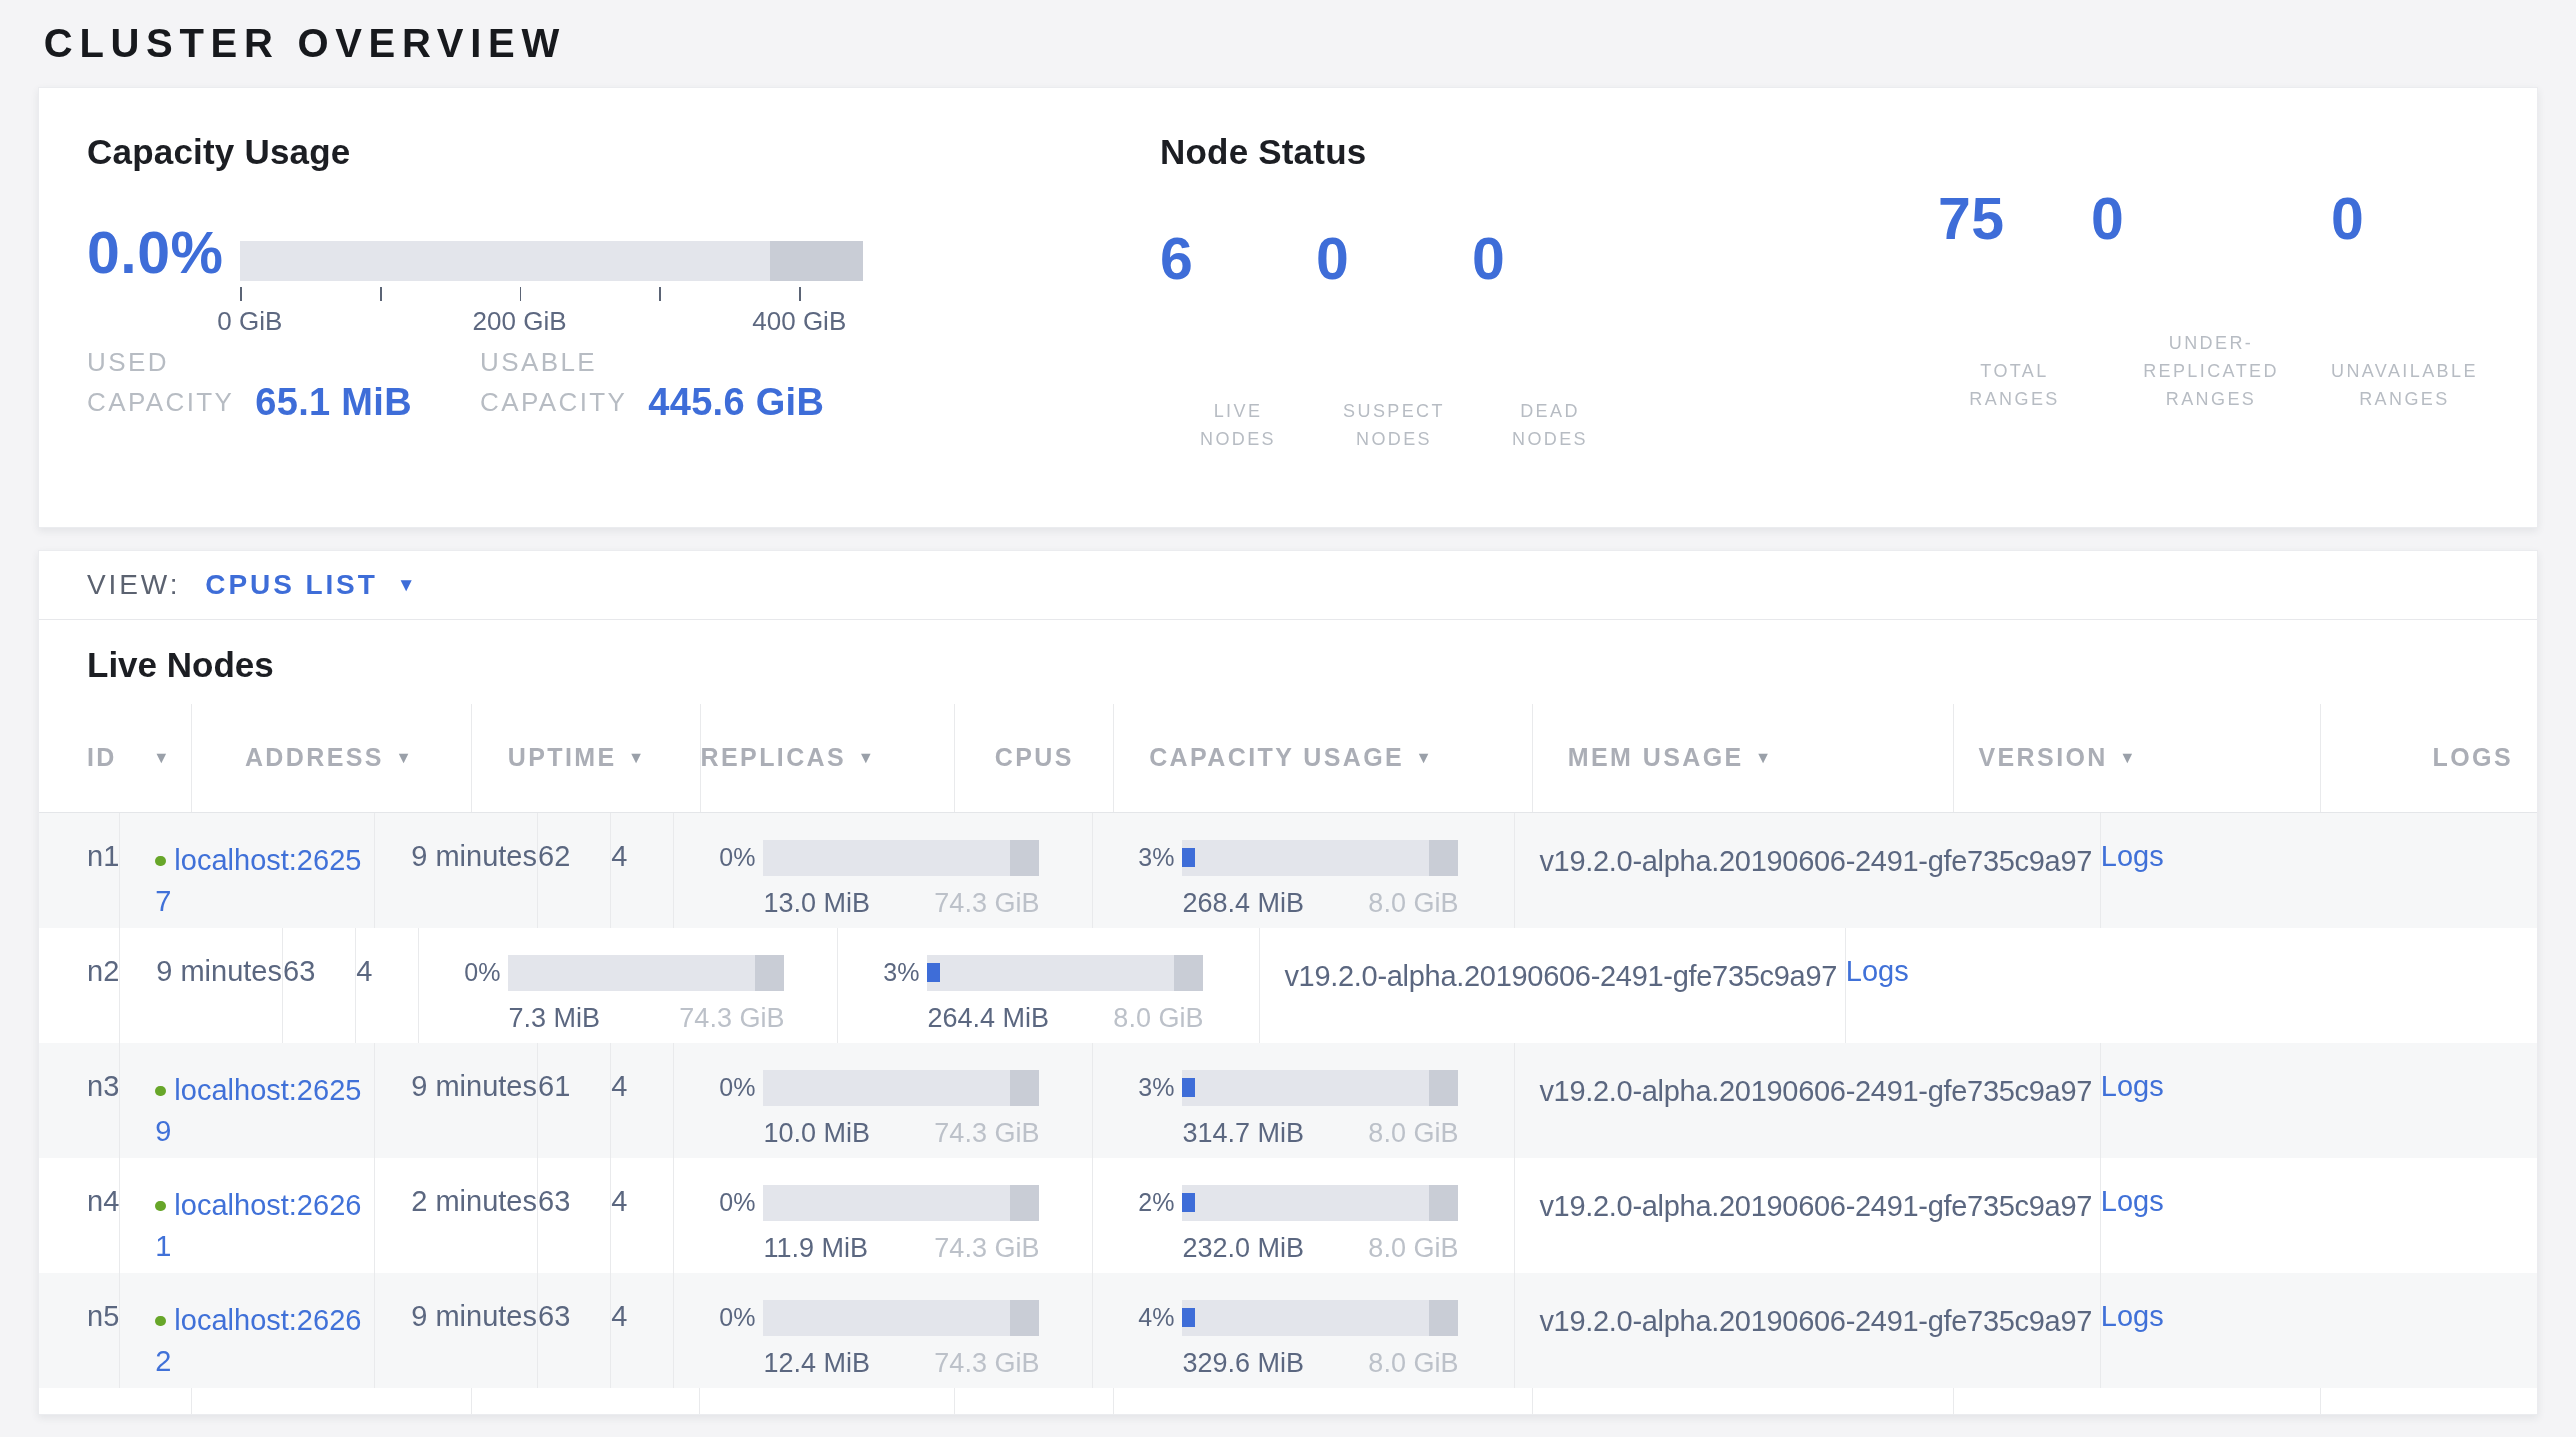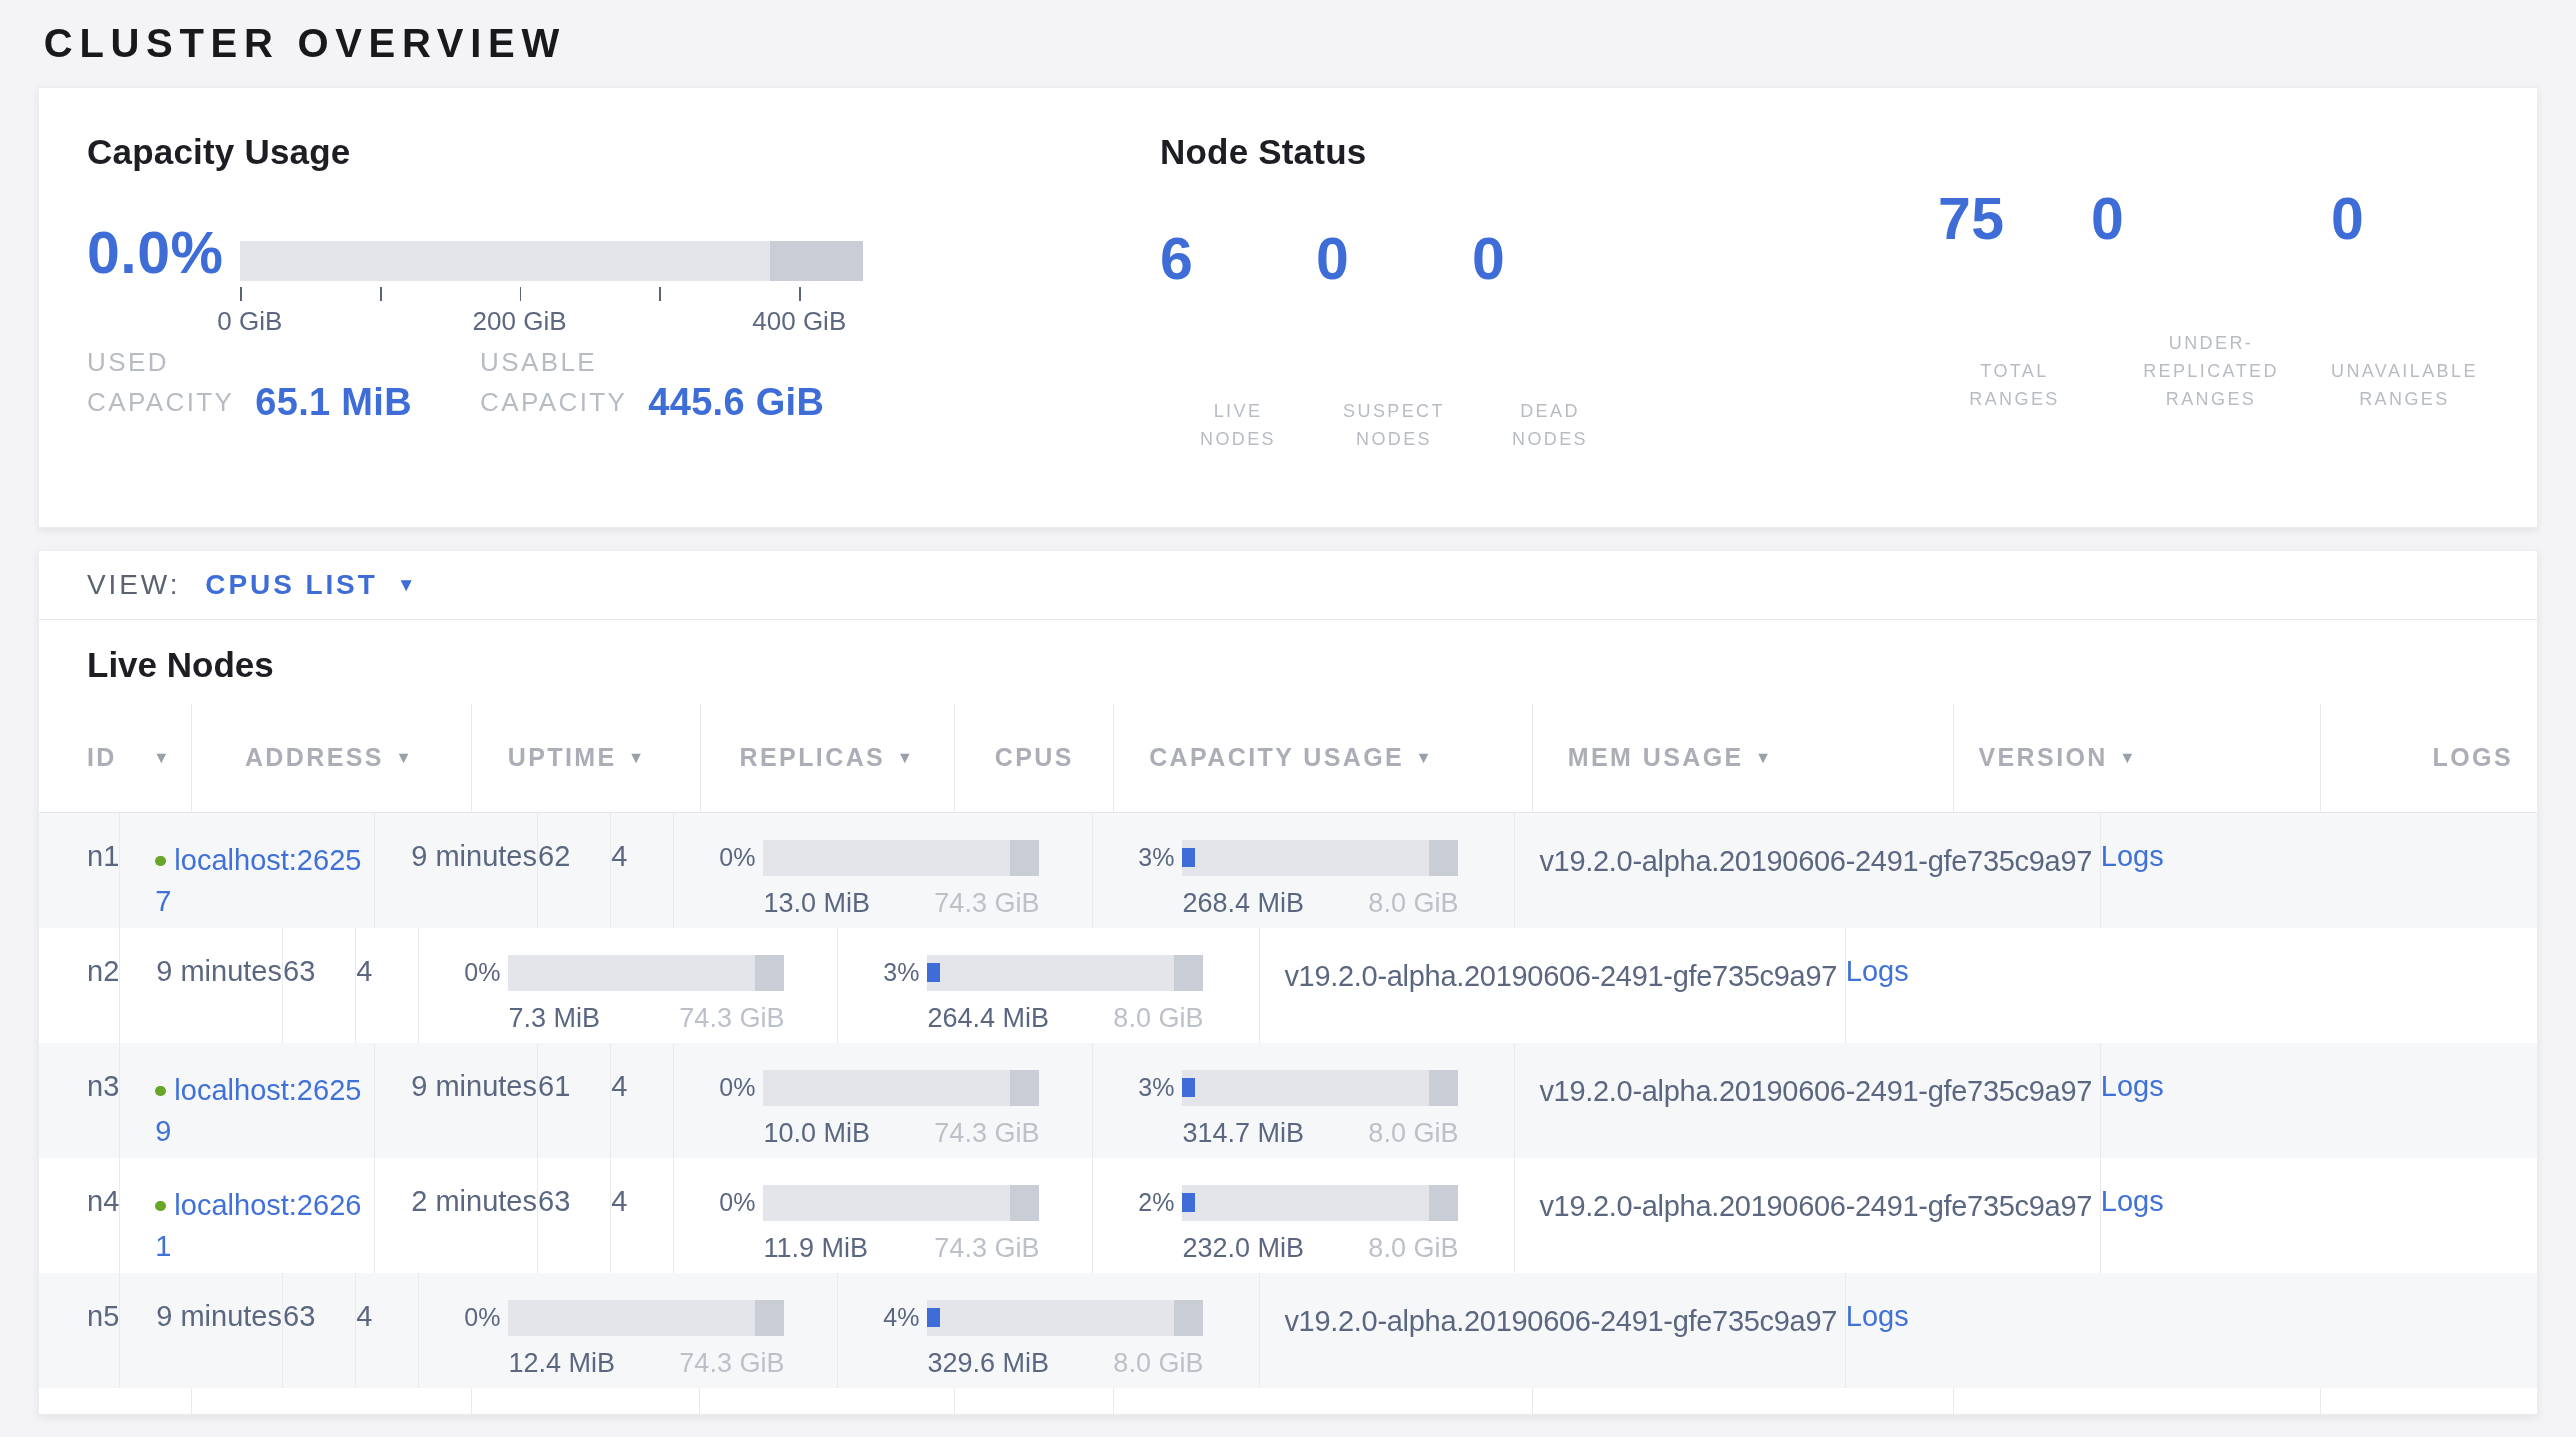--- a/index.html
+++ b/index.html
@@ -92,21 +92,21 @@
 
   .thead { height:109px; border-bottom:1.9px solid #e4e6e9; }
   .thead .cell {
     display:flex; align-items:center;
     font-size:25px; letter-spacing:2.4px; font-weight:700; color:#abaeb6;
     white-space:nowrap;
   }
   .thead .c-id{ padding-left:48px;gap:25px; }
   .thead .c-address{ padding-left:53px; }
   .thead .c-uptime{ padding-left:36px; }
-  .thead .c-replicas{ justify-content:center; }
+  .thead .c-replicas{ }
   .thead .c-cpus{ justify-content:center; }
   .thead .c-capacity{ padding-left:35px; }
   .thead .c-memory{ padding-left:35px; }
   .thead .c-version{ padding-left:24px; }
   .thead .c-logs{ justify-content:flex-end; padding-right:24px; }
   .sort-arrow { font-size:16.3px; color:#9aa0a9; margin-left:11.5px; }
 
   .tr-data { height:115px; background:#ffffff; }
   .tr-data.alt { background:#f6f7f8; }
   .tr-data .cell { padding-top:27px; font-size:29px; color:#5b6780; }
@@ -448,20 +448,25 @@
             </div>
           </div>
           <div class="cell td-version">v19.2.0-alpha.20190606-2491-gfe735c9a97</div>
           <div class="cell td-logs">
             <a class="logs-link" href="#">Logs</a>
           </div>
         </div>
 
         <div class="trow tr-data alt">
           <div class="cell td-id">n5</div>
+          <div class="cell td-address">
+            <div class="addr-wrap">
+              <span class="status-dot"></span><a class="addr-link" href="#">localhost:26262</a>
+            </div>
+          </div>
           <div class="cell td-uptime">9 minutes</div>
           <div class="cell td-replicas">63</div>
           <div class="cell td-cpus">4</div>
           <div class="cell td-meter c-capacity2" style="width: 419px;">
             <div class="meter-top">
               <span class="meter-pct">0%</span>
               <div class="bar">
                   <div class="cap"></div>
                   <div class="fill"></div>
                 </div>

